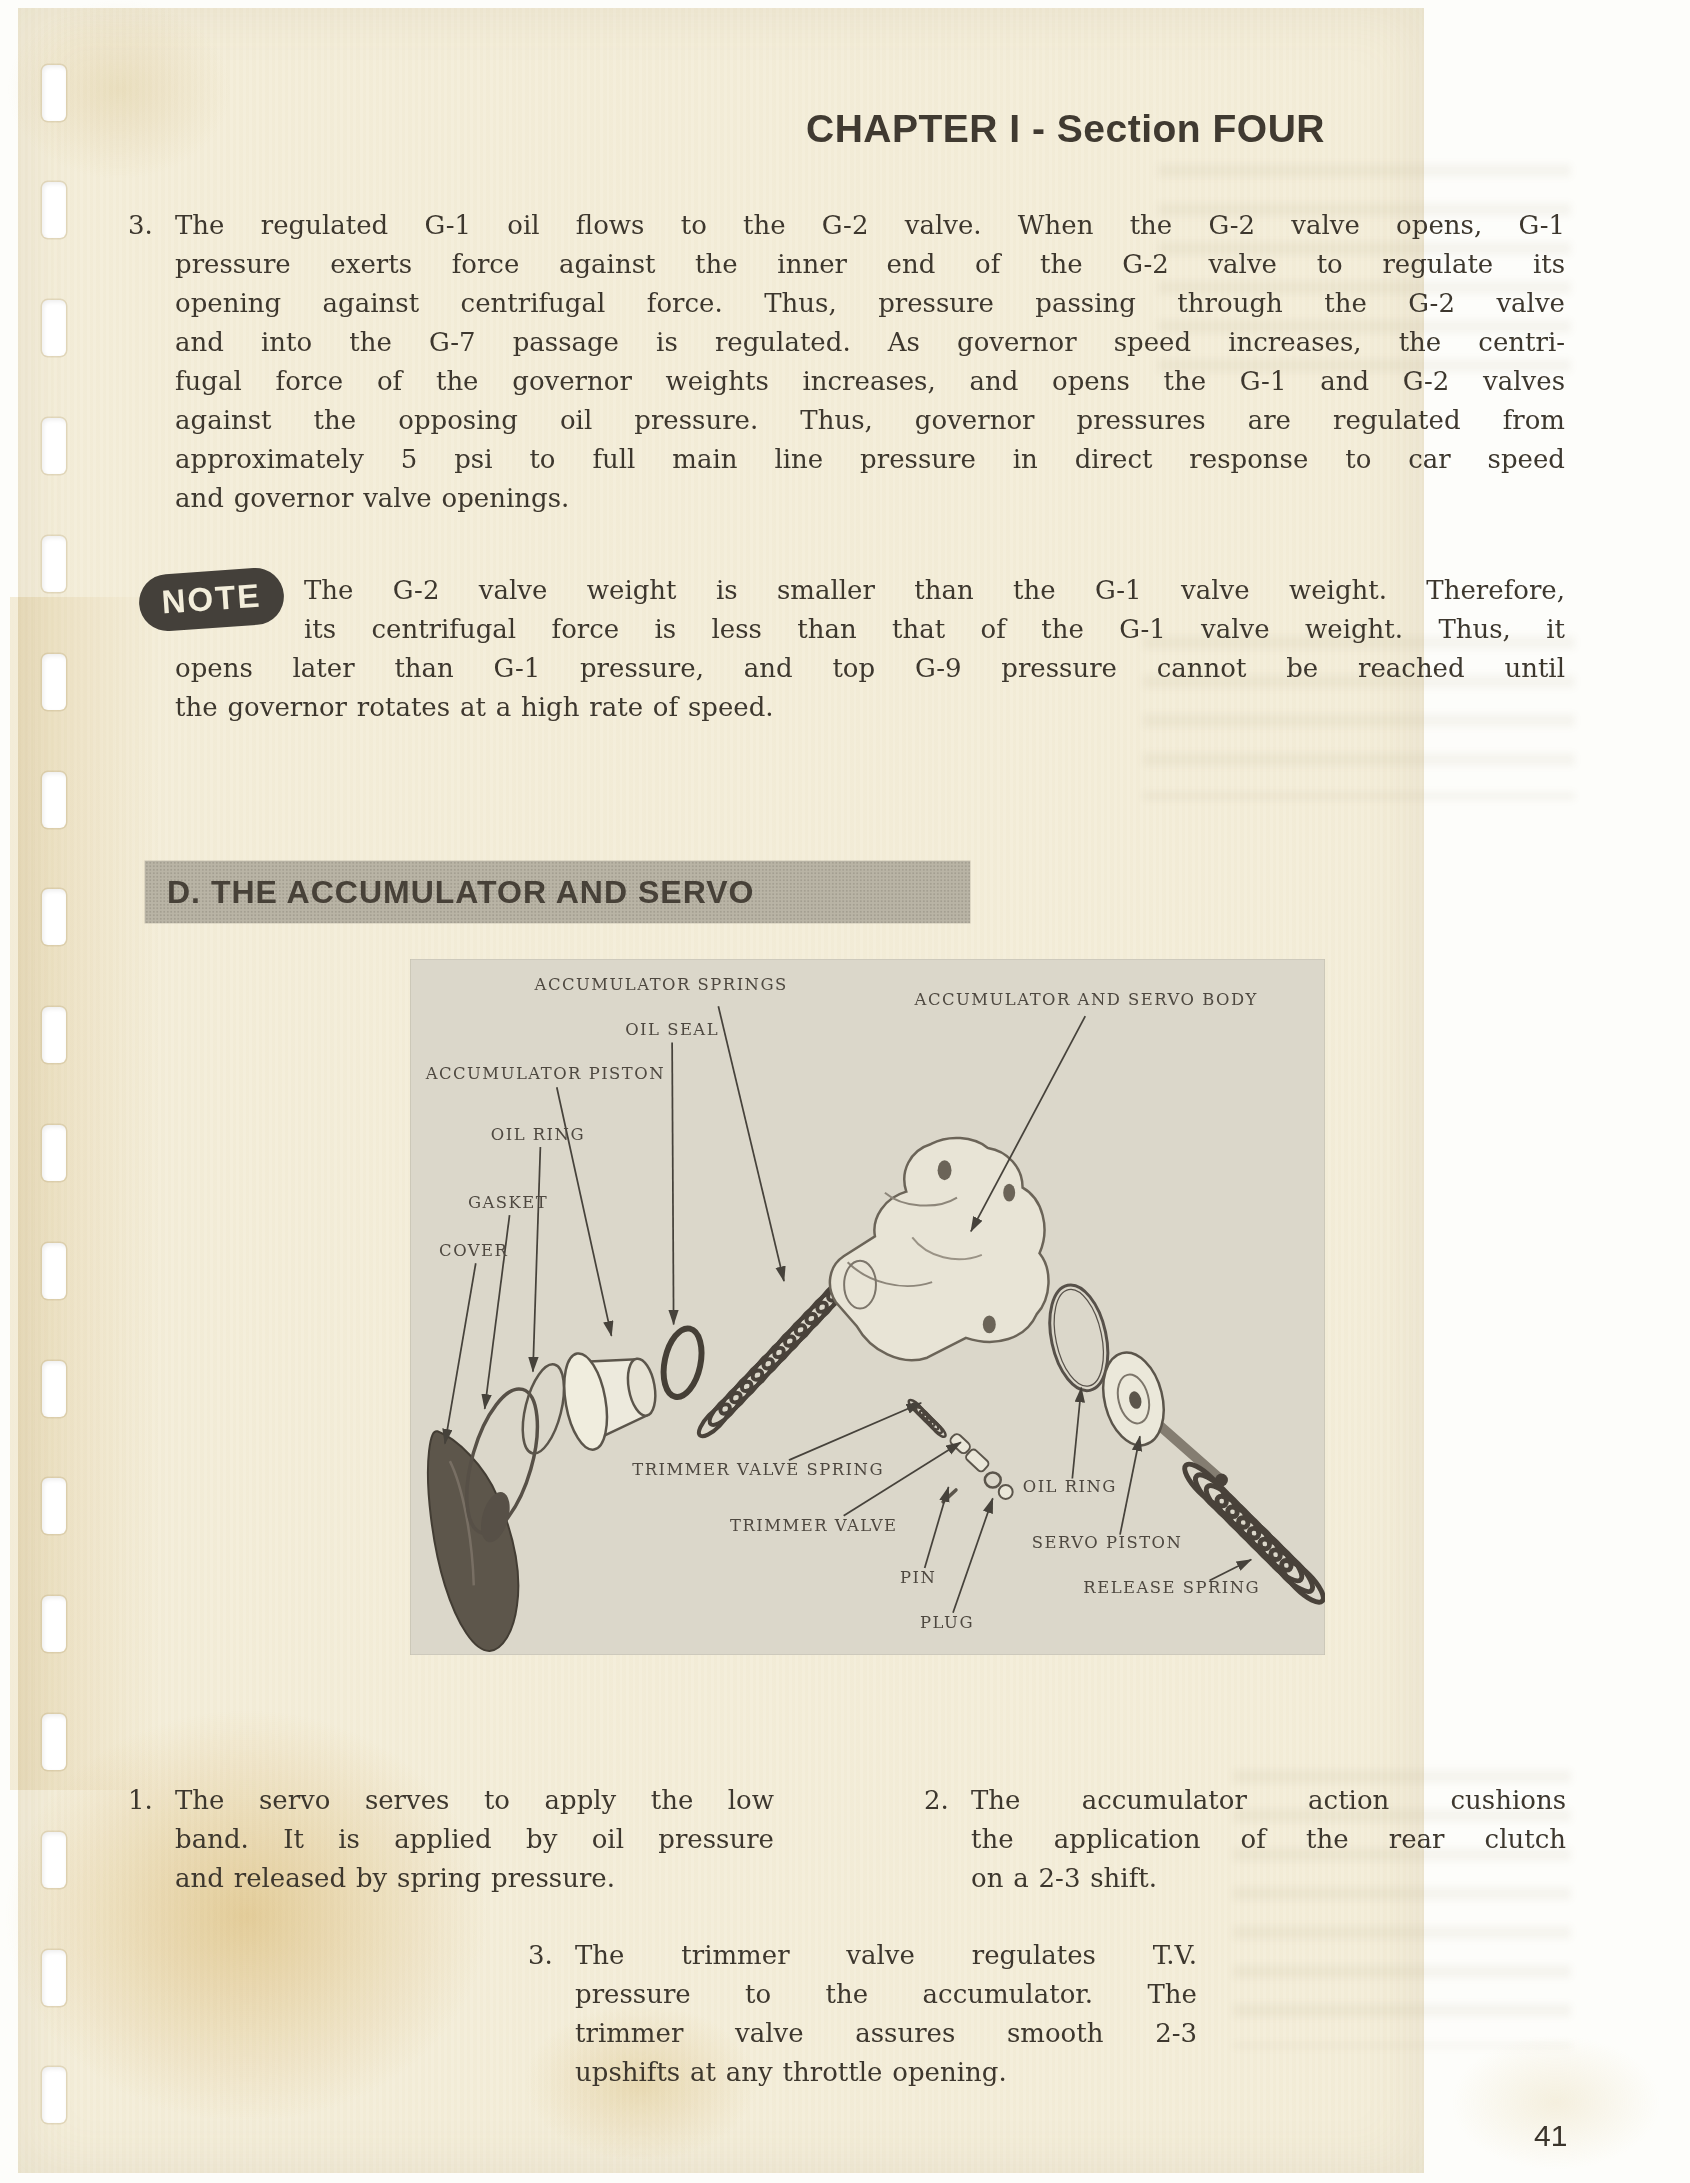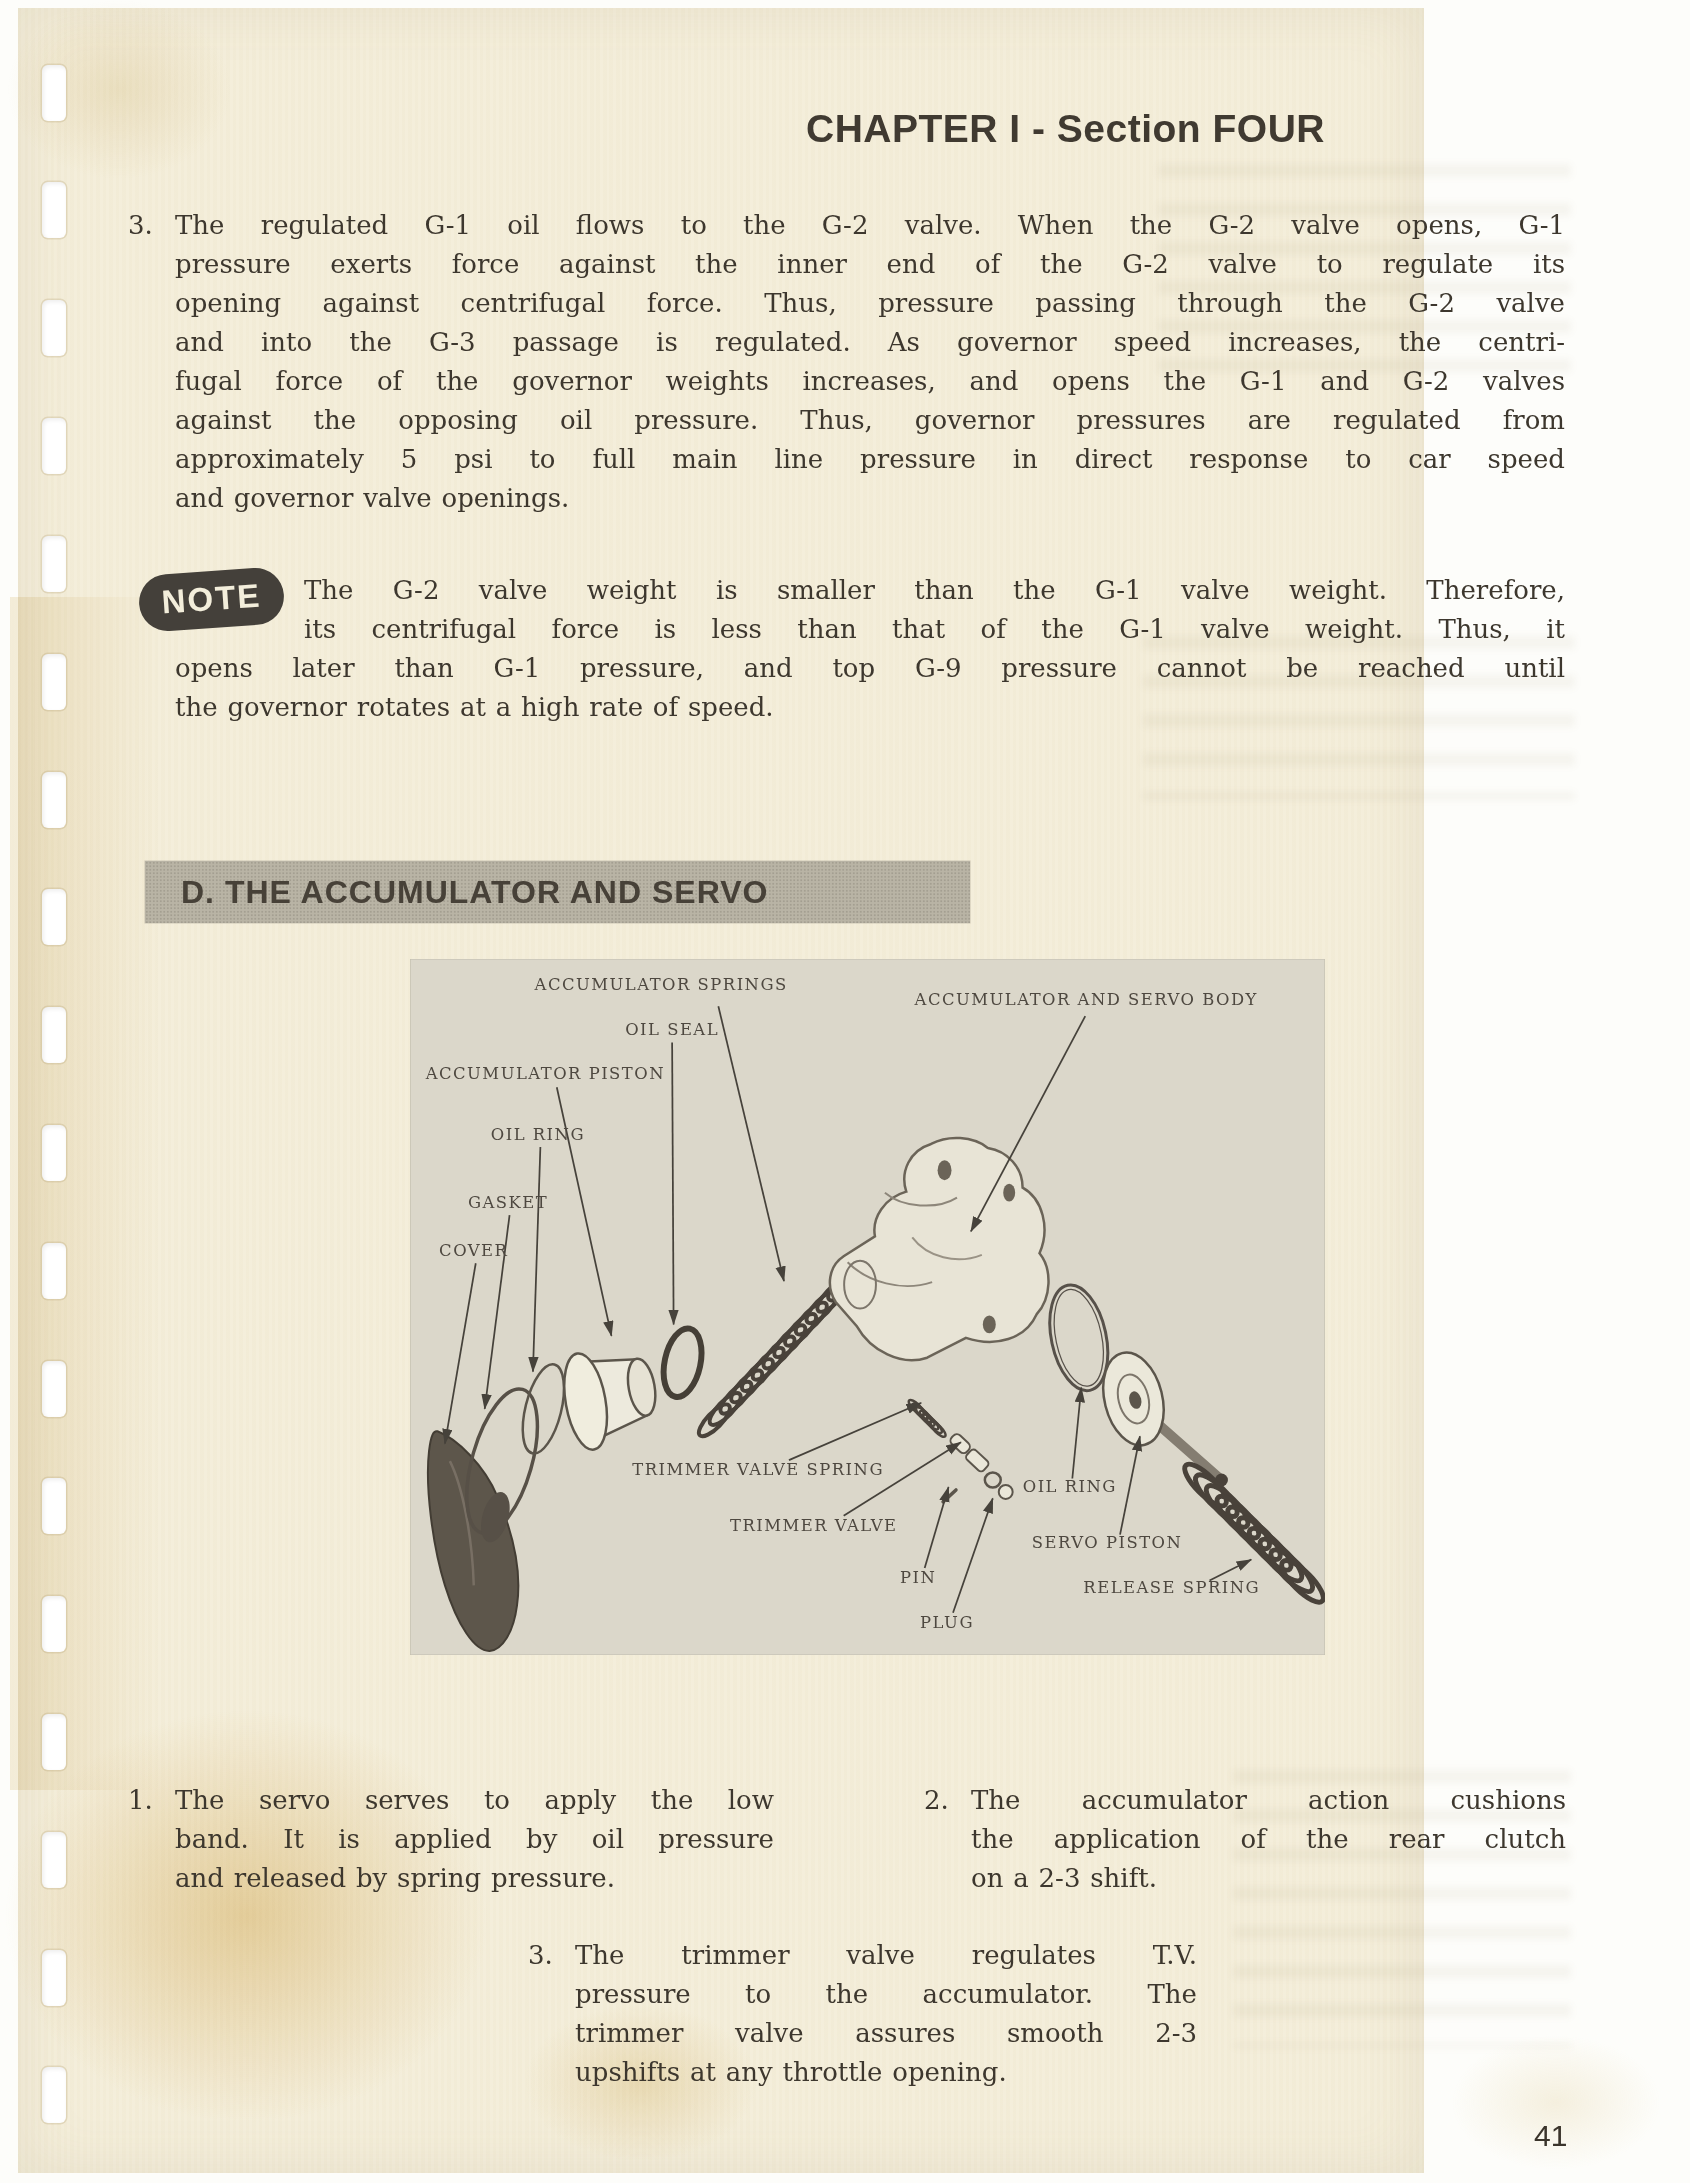--- a/index.html
+++ b/index.html
@@ -28,21 +28,21 @@
   #note{left:175px;top:571px;width:1390px;}
   #note-badge{float:left;width:145px;height:57px;margin-left:-36px;margin-right:20px;margin-bottom:18px;
       background:var(--badge_bg,#44403a);border-radius:497px;transform:rotate(-4deg);
       text-align:center;line-height:56px;font-family:"Liberation Sans",sans-serif;font-weight:700;
       font-size:33px;letter-spacing:2px;color:var(--badge_text,#f3eedb);}
   
   #section-bar{position:absolute;left:145px;top:861px;width:825px;height:62px;
       background:var(--heading_bar_bg,#b9b4a5);
       background-image:radial-gradient(rgba(80,75,62,.22) 0.6px, rgba(0,0,0,0) 0.8px);background-size:3.5px 3.5px;
       box-shadow:0 0 0 0.5px rgba(130,124,108,.35);}
-  #section-bar .bar-text{padding-left:36px;line-height:63px;font-family:"Liberation Sans",sans-serif;
+  #section-bar .bar-text{padding-left:22px;line-height:63px;font-family:"Liberation Sans",sans-serif;
       font-weight:700;font-size:32px;letter-spacing:1px;color:var(--heading_text,#474138);}
   
   #diagram{position:absolute;left:410px;top:959px;width:915px;height:696px;}
   .dlabel{font-family:"DejaVu Serif",serif;font-size:33px;letter-spacing:3px;fill:var(--label_ink,#4e4840);}
   .arrow{stroke:#46423b;stroke-width:3.5;fill:none;}
   
   #item1{left:128px;top:1781px;width:646px;}
   #item2{left:924px;top:1781px;width:642px;}
   #item3{left:528px;top:1936px;width:669px;}
   
@@ -95,21 +95,21 @@
     </div>
 
   <div id="header">CHAPTER I - Section FOUR</div>
 
   <div class="para" id="para3">
     <span class="num">3.</span>
     <div class="ptext">
         <div class="tline">The regulated G-1 oil flows to the G-2 valve.  When the G-2 valve opens, G-1</div>
         <div class="tline">pressure exerts force against the inner end of the G-2 valve to regulate its</div>
         <div class="tline">opening against centrifugal force.  Thus, pressure passing through the G-2 valve</div>
-        <div class="tline">and into the G-3 passage is regulated.  As governor speed increases, the centri-</div>
+        <div class="tline">and into the G-7 passage is regulated.  As governor speed increases, the centri-</div>
         <div class="tline">fugal force of the governor weights increases, and opens the G-1 and G-2 valves</div>
         <div class="tline">against the opposing oil pressure.  Thus, governor pressures are regulated from</div>
         <div class="tline">approximately 5 psi to full main line pressure in direct response to car speed</div>
         <div class="tline tlast">and governor valve openings.</div>
       </div>
   </div>
 
   <div class="para" id="note">
     <span id="note-badge">NOTE</span>
     <div>

